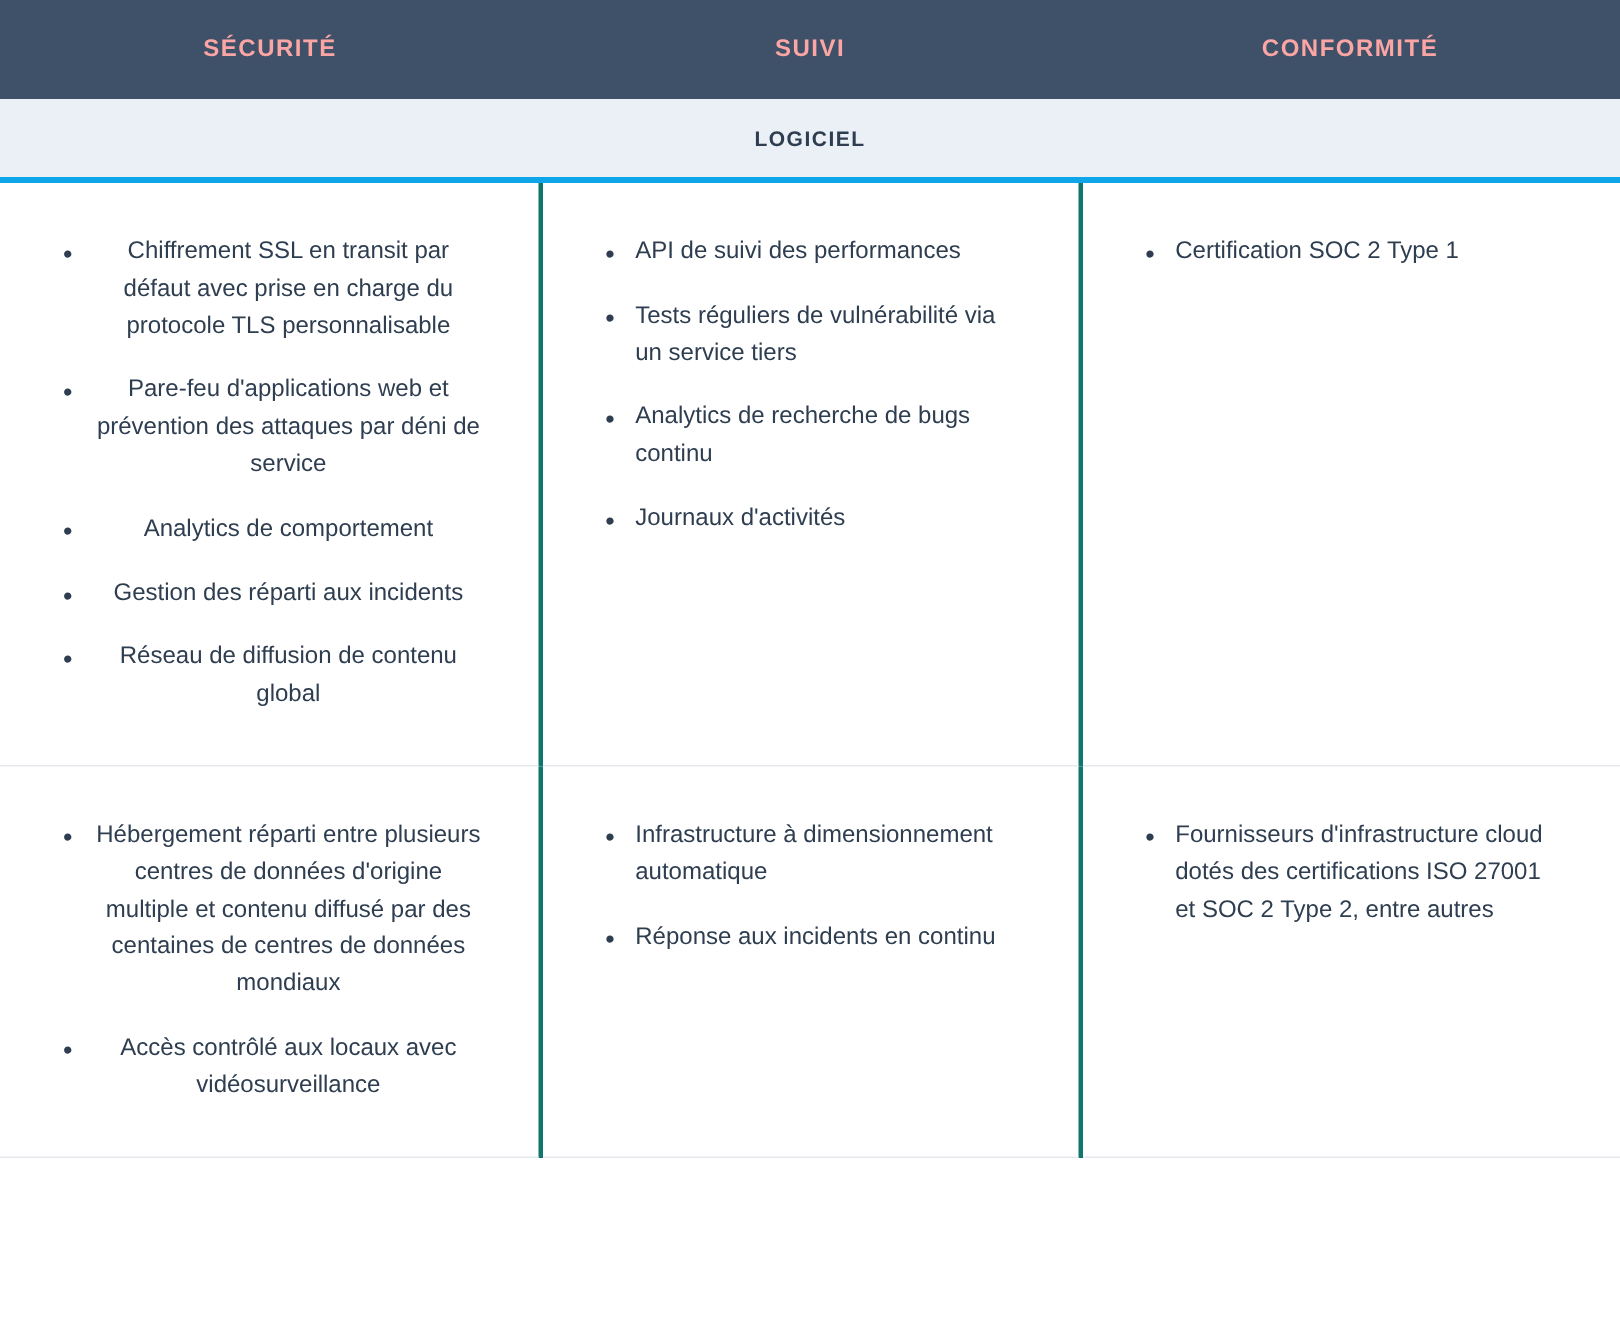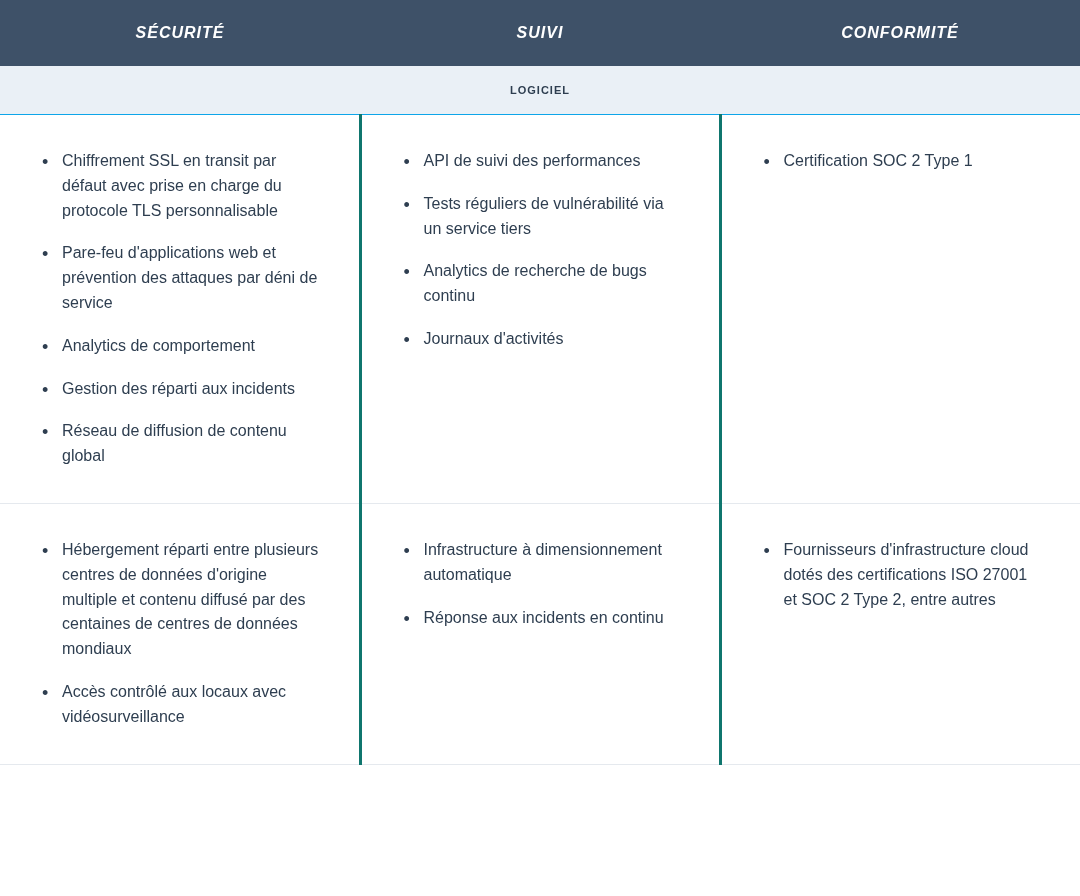--- a/index.html
+++ b/index.html
@@ -14,53 +14,53 @@
       color: #2e3e50;
     }
     .table {
       width: 100%;
       border-collapse: collapse;
     }
     .header-row {
       background: #3e5168;
     }
     .header-cell {
-      color: #ffffff;
+      color: #fca5a5;
       text-align: center;
       padding: 24px 10px;
       font-size: 16px;
       font-weight: 600;
       letter-spacing: 1px;
       width: 33.333%;
-      font-style: italic;
     }
     .section-row {
       background: #eaf0f6;
     }
     .section-cell {
       text-align: center;
       padding: 18px 10px;
-      font-size: 11px;
+      font-size: 14px;
       font-weight: 700;
       letter-spacing: 1px;
       color: #2e3e50;
-      border-bottom: 1px solid #0ea5e9;
+      border-bottom: 4px solid #0ea5e9;
     }
     .body-cell {
       vertical-align: top;
       padding: 34px 36px 34px 36px;
       border-left: 3px solid #0f766e;
       border-bottom: 1px solid #e5e9ee;
       width: 33.333%;
       font-size: 16px;
       line-height: 1.55;
       color: #2e3e50;
     }
     .body-cell:first-child {
       border-left: none;
+      text-align: center;
     }
     ul {
       list-style: none;
       padding-left: 0;
     }
     li {
       position: relative;
       padding-left: 26px;
       margin-bottom: 18px;
     }

